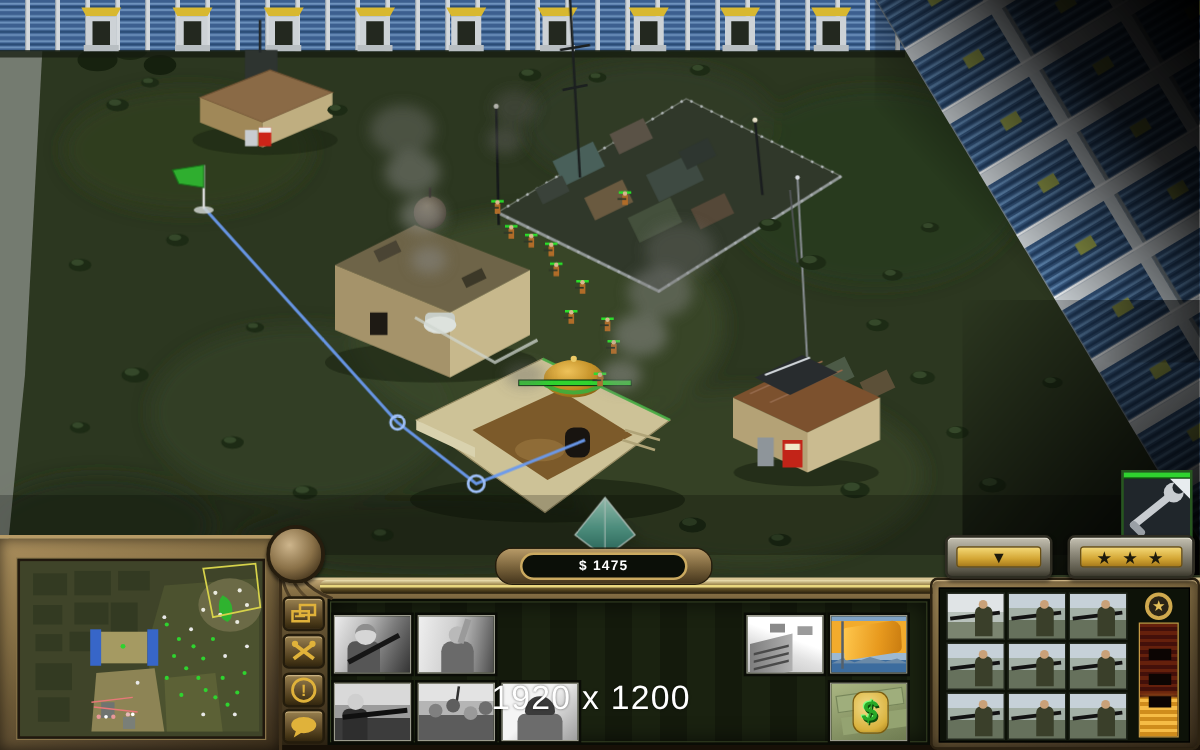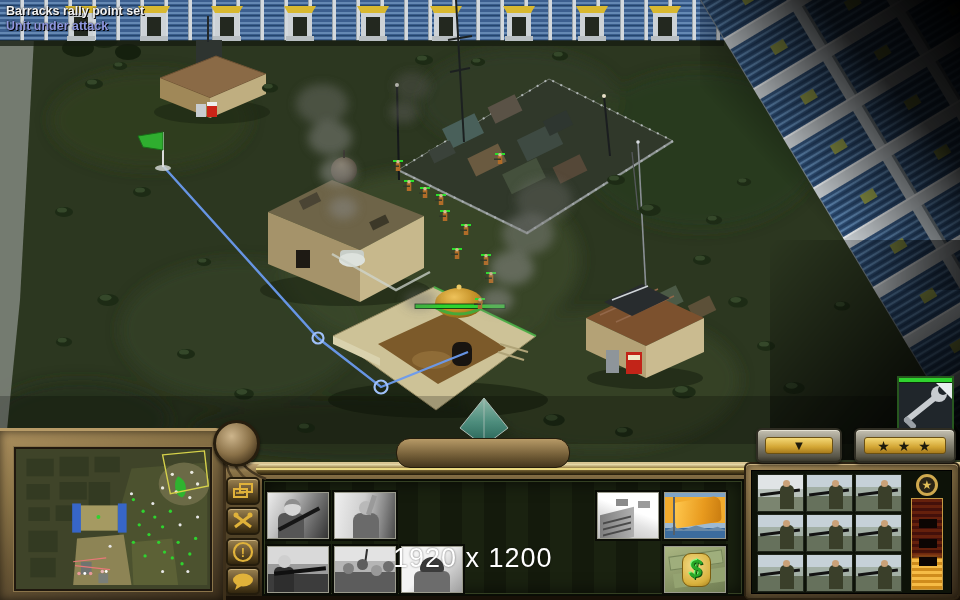--- a/index.html
+++ b/index.html
@@ -436,24 +436,20 @@
   <g>
     <polygon points="484,398 508,428 484,446 460,428" fill="url(#tealG)" stroke="#def2ea" stroke-width="1"></polygon>
     <line x1="484" y1="398" x2="484" y2="446" stroke="#dff5ec" stroke-width="1" opacity=".8"></line>
   </g>
 
   <rect x="700" y="0" width="260" height="290" fill="url(#vigTR)"></rect>
   <rect x="770" y="240" width="190" height="220" fill="url(#vigBR)"></rect>
   <rect x="0" y="396" width="960" height="48" fill="#000" opacity=".22"></rect>
 </svg>
 
-<div id="messages">
-  <div class="msg" id="msg1" style="color: rgb(242, 242, 242);">Barracks rally point set</div>
-  <div class="msg" id="msg2" style="color: rgb(142, 150, 223);">Unit under attack</div>
-</div>
 
 <div id="resolution">1920 x 1200</div>
 
 <div id="bar-main" class="abs"></div>
 <div id="pipe" class="abs">
       <i></i>
     </div>
 
 <div id="minimap-frame" class="abs bronze">
   <div id="minimap" class="abs">
@@ -619,20 +615,21 @@
 </div>
 <div class="cmd-btn" style="left:664px;top:546px">
   <div class="pt pt-dollar">
     <i class="bill"></i>
         <i class="tag"></i>
         <i class="sign">$</i>
   </div>
 </div>
 
 <div id="money-plate" class="abs"></div>
+<div id="money-pill" class="abs">$ 1475</div>
 
 <div id="btn-collapse" class="metal-btn abs">
   <div class="goldbar">
         <span>▼</span>
       </div>
 </div>
 <div id="btn-stars" class="metal-btn abs">
   <div class="goldbar">
         <span>★ ★ ★</span>
       </div>

